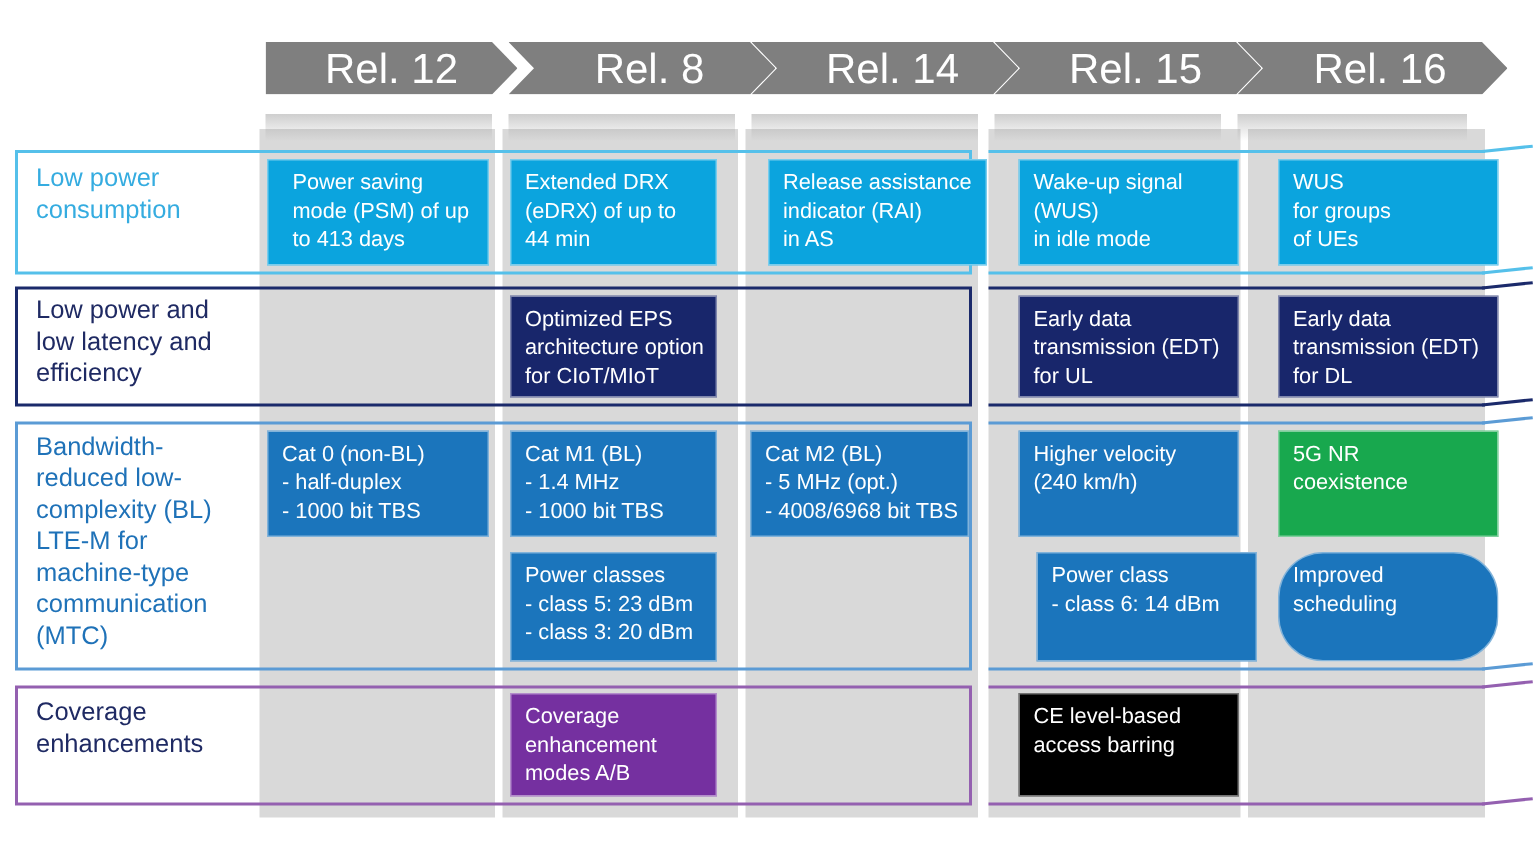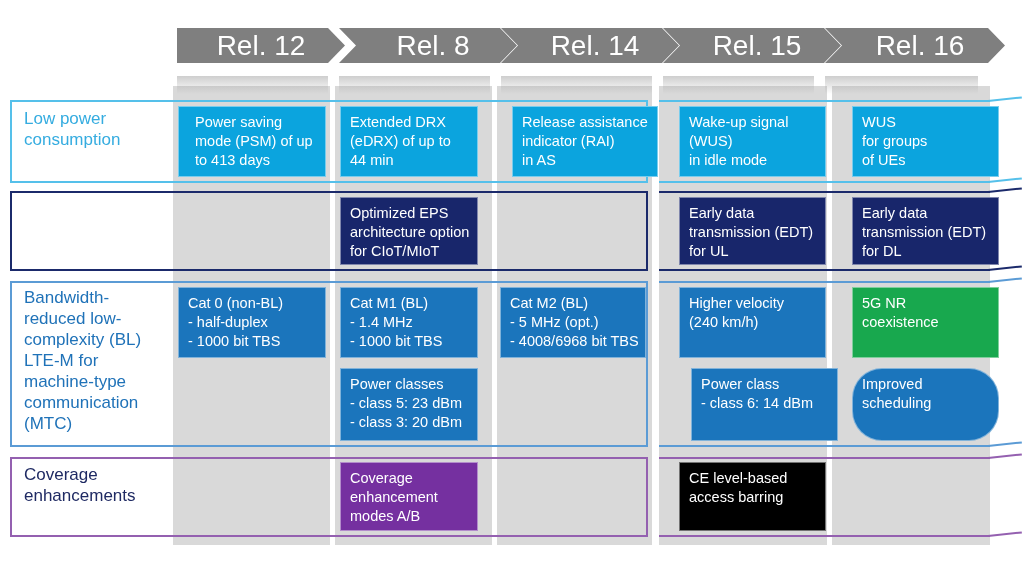--- a/index.html
+++ b/index.html
@@ -94,20 +94,23 @@
   <div class="ext" style="top: 281px; background-color: rgb(91, 155, 213);"></div>
   <div class="ext" style="top: 445px; background-color: rgb(91, 155, 213);"></div>
 
   <div class="rowbox rb-left r4y" style="border-color: rgb(148, 96, 176);"></div>
   <div class="rowbox right rb-right r4y" style="border-top: 2px solid rgb(148, 96, 176); border-bottom: 2px solid rgb(148, 96, 176); border-right-color: rgb(148, 96, 176); border-left-color: rgb(148, 96, 176);"></div>
   <div class="ext" style="top: 457px; background-color: rgb(148, 96, 176);"></div>
   <div class="ext" style="top: 535px; background-color: rgb(148, 96, 176);"></div>
 
   <div class="rowlabel" style="top: 108px; color: rgb(53, 172, 224);">Low power
 consumption</div>
+  <div class="rowlabel" style="top: 196px; color: rgb(31, 42, 99);">Low power and
+low latency and
+efficiency</div>
   <div class="rowlabel" style="top: 287px; color: rgb(31, 114, 184);">Bandwidth-
 reduced low-
 complexity (BL)
 LTE-M for
 machine-type
 communication
 (MTC)</div>
   <div class="rowlabel" style="top: 464px; color: rgb(31, 42, 99);">Coverage
 enhancements</div>
 

